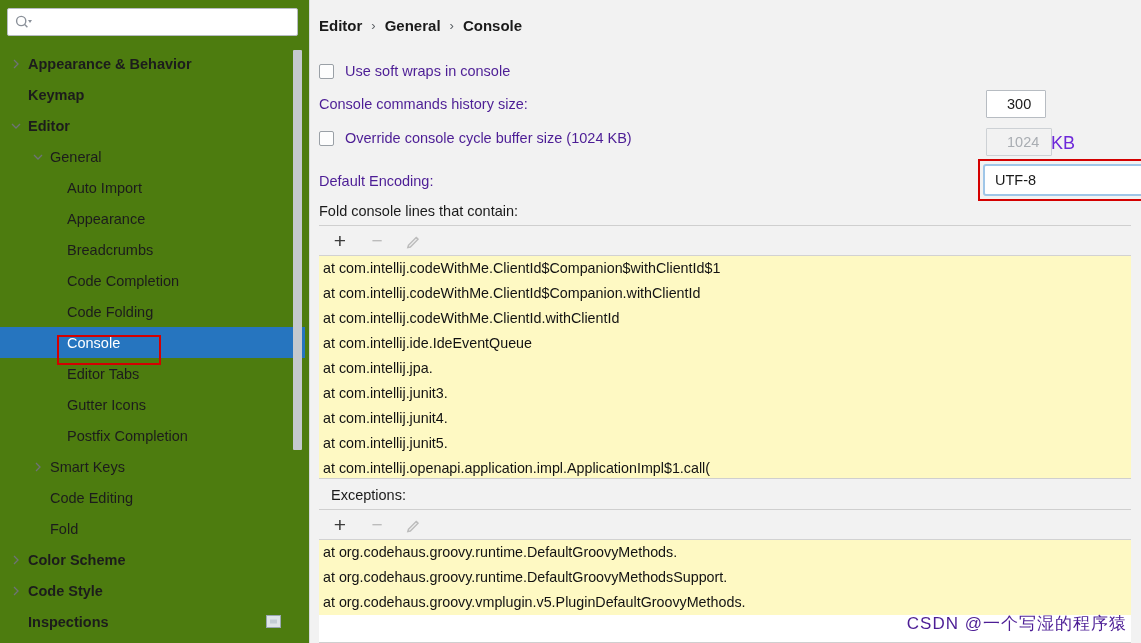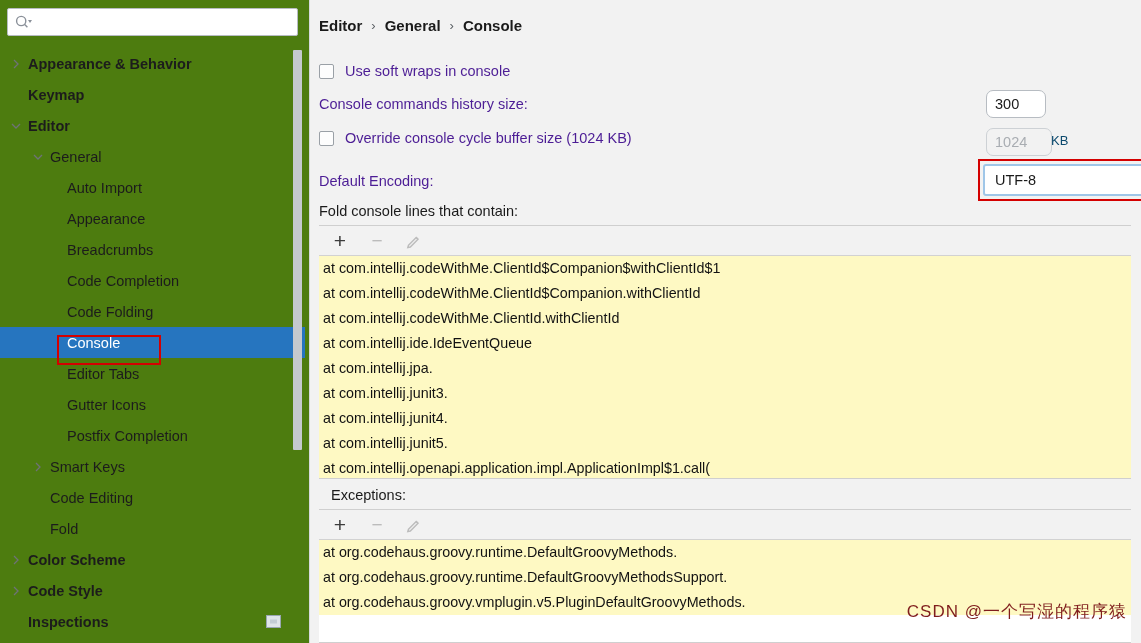--- a/index.html
+++ b/index.html
@@ -165,32 +165,32 @@
     flex: 0 0 15px;
   }
   .txtfield {
     position: absolute;
     background: #ffffff;
     border: 1px solid #b7bcc2;
     font-size: 14.5px;
     color: #1a1a1a;
     display: flex;
     align-items: center;
-    padding: 0 8px;
-    border-radius: 7px;
+    padding: 0 20px;
+    border-radius: 1px;
   }
   .txtfield.disabled {
     background: #f2f2f2;
     color: #a9adb2;
     border-color: #cdd1d5;
   }
   .unit {
     position: absolute;
-    font-size: 13px;
-    color: #0c4a6e;
+    font-size: 18px;
+    color: #6d28d9;
   }
 
   .combo {
     position: absolute;
     background: #ffffff;
     border: 2px solid #9fc6e8;
     border-radius: 3px;
     display: flex;
     align-items: center;
     justify-content: space-between;
@@ -236,23 +236,23 @@
     font-size: 14.3px;
     color: #121212;
     padding-left: 4px;
     white-space: nowrap;
     overflow: hidden;
   }
 
   .watermark {
     position: absolute;
     right: 14px;
-    bottom: 20px;
+    bottom: 8px;
     font-size: 17px;
-    color: #7f1d1d;
+    color: #4c1d95;
     letter-spacing: 1px;
     white-space: nowrap;
   }
 </style>
 </head>
 <body>
 
 <div id="app">
 
   <div class="sidebar">

